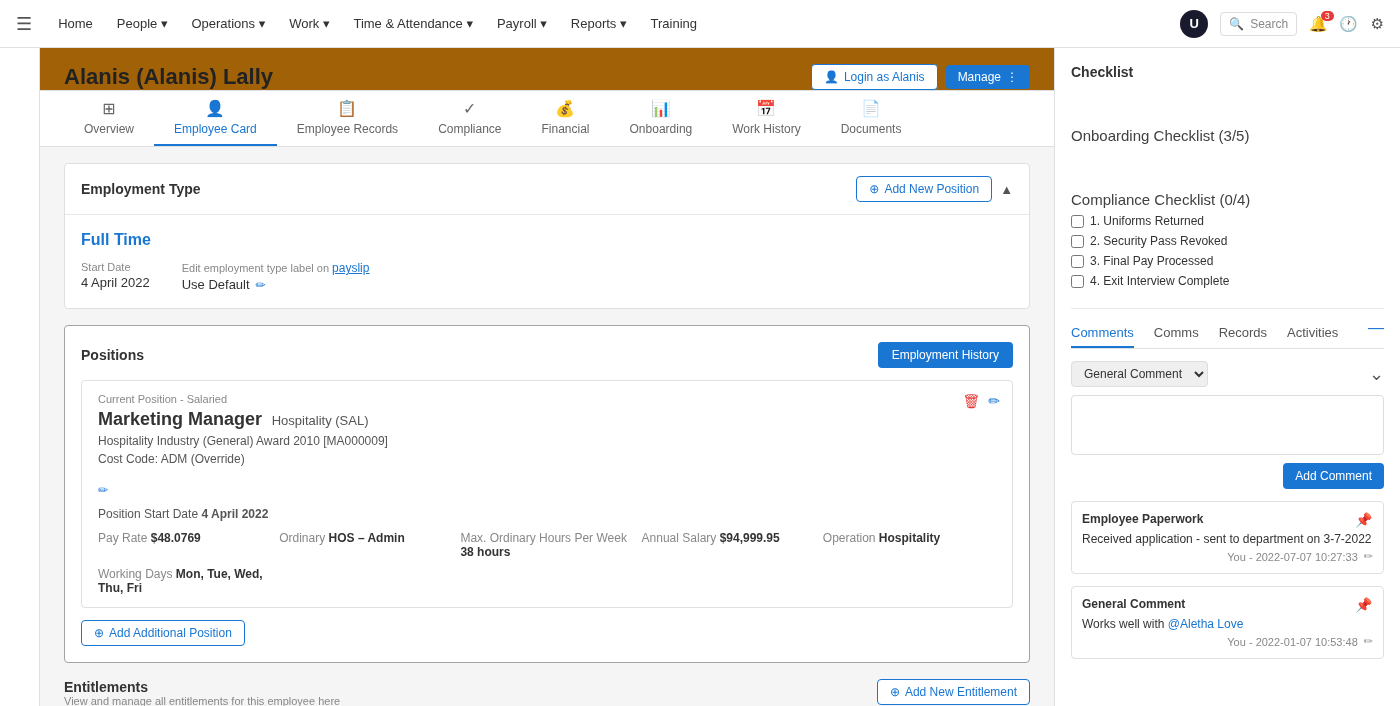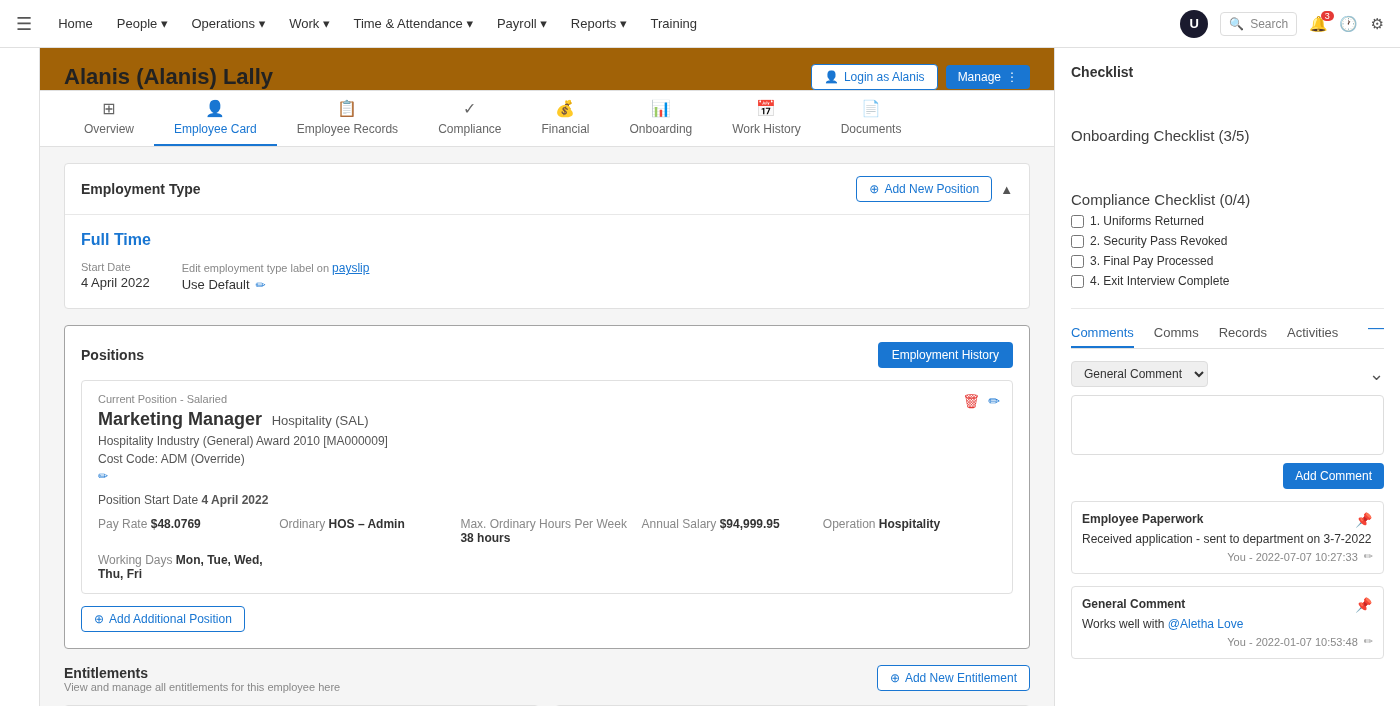--- a/index.html
+++ b/index.html
@@ -56,21 +56,21 @@
     .edit-icon { color: #1976d2; cursor: pointer; font-size: 12px; }
 
     .btn-add { background: #fff; border: 1px solid #1976d2; color: #1976d2; padding: 5px 12px; border-radius: 4px; cursor: pointer; font-size: 12px; display: flex; align-items: center; gap: 5px; }
     .btn-primary { background: #1976d2; border: none; color: #fff; padding: 6px 14px; border-radius: 4px; cursor: pointer; font-size: 12px; }
 
     
     .position-card { border: 1px solid #e0e0e0; border-radius: 4px; padding: 12px 16px; position: relative; }
     .position-tag { font-size: 11px; color: #888; margin-bottom: 4px; }
     .position-name { font-size: 18px; font-weight: 600; color: #333; }
     .position-subtitle { font-size: 12px; color: #555; margin-bottom: 4px; }
-    .position-cost { font-size: 12px; color: #555; margin-bottom: 2px; }
+    .position-cost { font-size: 12px; color: #555; margin-bottom: 16px; }
     .position-start { font-size: 12px; color: #555; margin-bottom: 10px; }
     .position-details { display: grid; grid-template-columns: 1fr 1fr 1fr 1fr 1fr; gap: 8px; font-size: 12px; }
     .position-detail-label { color: #888; }
     .position-card-actions { position: absolute; top: 12px; right: 12px; display: flex; gap: 8px; }
     .icon-btn { background: none; border: none; cursor: pointer; color: #e53935; font-size: 14px; }
     .icon-btn.edit { color: #1976d2; }
 
     
     .entitlements-header { display: flex; justify-content: space-between; align-items: flex-start; margin-bottom: 12px; }
     .entitlements-title { font-size: 14px; font-weight: 600; }

